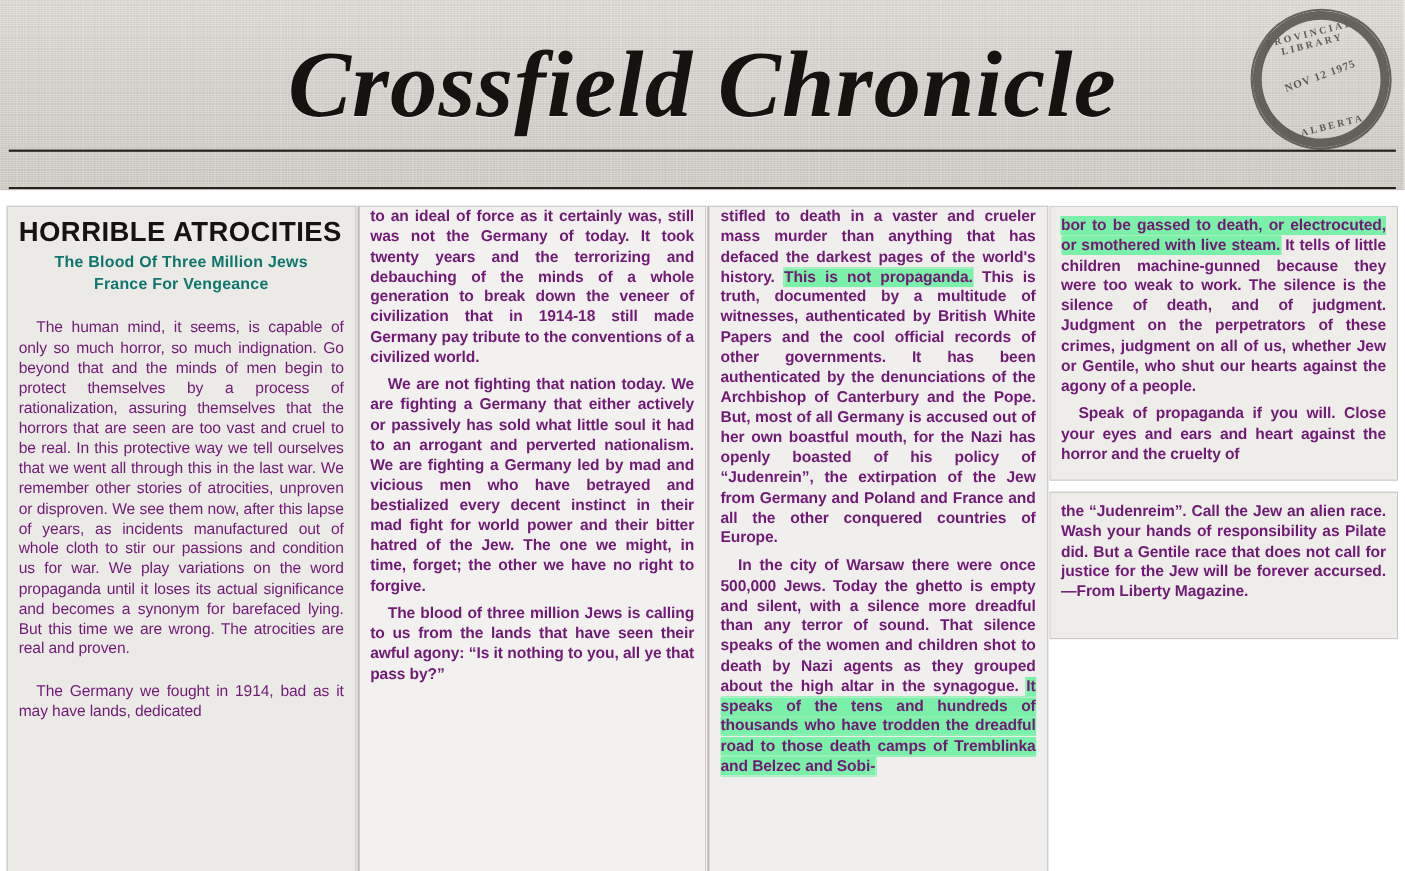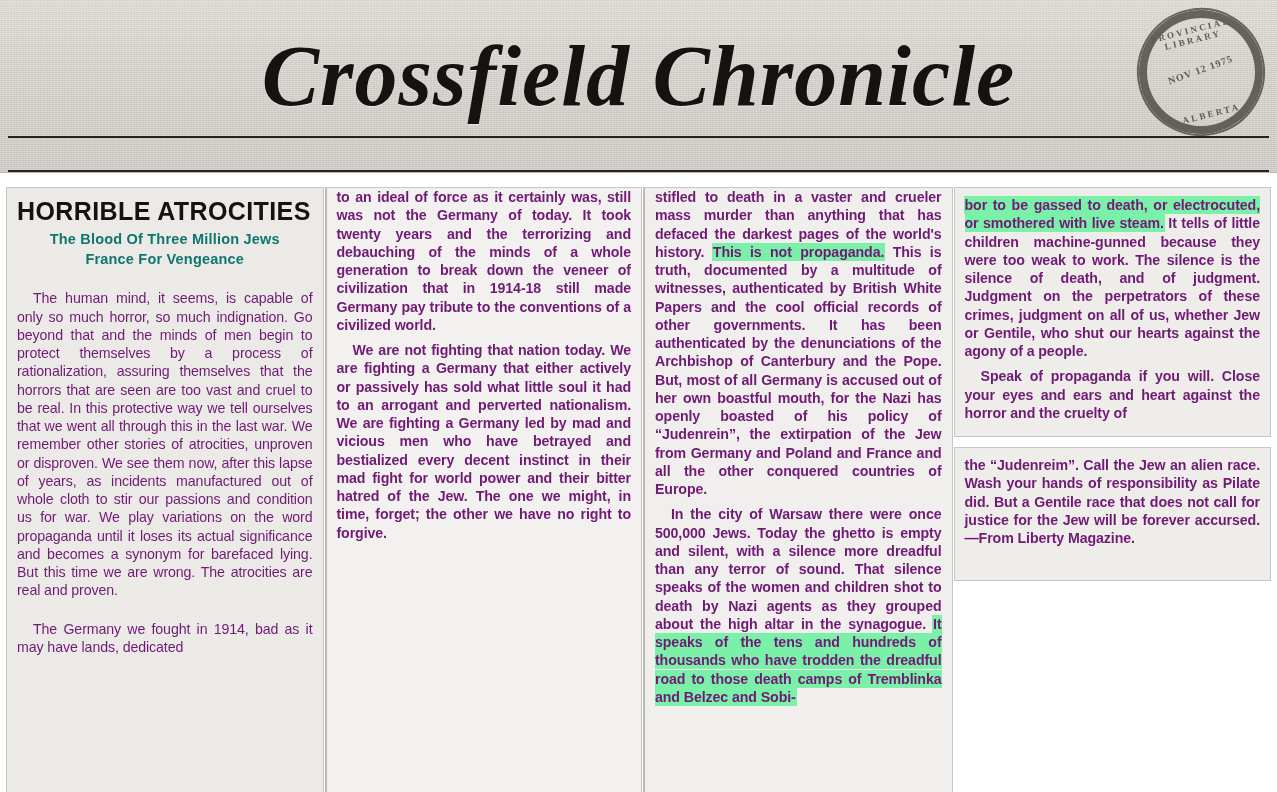--- a/index.html
+++ b/index.html
@@ -241,20 +241,21 @@
           <div>The Blood Of Three Million Jews</div>
           <div>France For Vengeance</div>
         </div>
         <p class="body">The human mind, it seems, is capable of only so much horror, so much indignation. Go beyond that and the minds of men begin to protect themselves by a process of rationalization, assuring themselves that the horrors that are seen are too vast and cruel to be real. In this protective way we tell ourselves that we went all through this in the last war. We remember other stories of atrocities, unproven or disproven. We see them now, after this lapse of years, as incidents manufactured out of whole cloth to stir our passions and condition us for war. We play variations on the word propaganda until it loses its actual significance and becomes a synonym for barefaced lying. But this time we are wrong. The atrocities are real and proven.</p>
         <p class="body">The Germany we fought in 1914, bad as it may have lands, dedicated</p>
       </div>
 
       <div class="col c2">
         <p class="body bold noindent">to an ideal of force as it certainly was, still was not the Germany of today. It took twenty years and the terrorizing and debauching of the minds of a whole generation to break down the veneer of civilization that in 1914-18 still made Germany pay tribute to the conventions of a civilized world.</p>
         <p class="body bold">We are not fighting that nation today. We are fighting a Germany that either actively or passively has sold what little soul it had to an arrogant and perverted nationalism. We are fighting a Germany led by mad and vicious men who have betrayed and bestialized every decent instinct in their mad fight for world power and their bitter hatred of the Jew. The one we might, in time, forget; the other we have no right to forgive.</p>
+        <p class="body bold">The blood of three million Jews is calling to us from the lands that have seen their awful agony: “Is it nothing to you, all ye that pass by?”</p>
       </div>
 
       <div class="col c3">
         <p class="body bold noindent"><span>stifled to death in a vaster and crueler mass murder than anything that has defaced the darkest pages of the world's history. </span><span class="hl">This is not propaganda.</span><span> This is truth, documented by a multitude of witnesses, authenticated by British White Papers and the cool official records of other governments. It has been authenticated by the denunciations of the Archbishop of Canterbury and the Pope. But, most of all Germany is accused out of her own boastful mouth, for the Nazi has openly boasted of his policy of “Judenrein”, the extirpation of the Jew from Germany and Poland and France and all the other conquered countries of Europe.</span></p>
         <p class="body bold"><span>In the city of Warsaw there were once 500,000 Jews. Today the ghetto is empty and silent, with a silence more dreadful than any terror of sound. That silence speaks of the women and children shot to death by Nazi agents as they grouped about the high altar in the synagogue. </span><span class="hl">It speaks of the tens and hundreds of thousands who have trodden the dreadful road to those death camps of Tremblinka and Belzec and Sobi-</span></p>
       </div>
 
       <div class="col c4">
         <div class="col-inner-box top">
           <p class="body bold noindent" style="margin-top:8px"><span class="hl">bor to be gassed to death, or electrocuted, or smothered with live steam.</span><span> It tells of little children machine-gunned because they were too weak to work. The silence is the silence of death, and of judgment. Judgment on the perpetrators of these crimes, judgment on all of us, whether Jew or Gentile, who shut our hearts against the agony of a people.</span></p>

